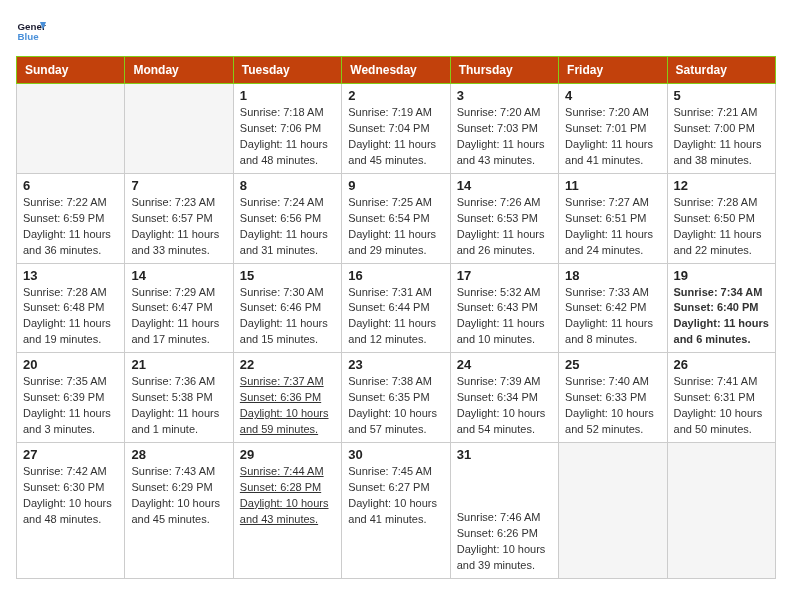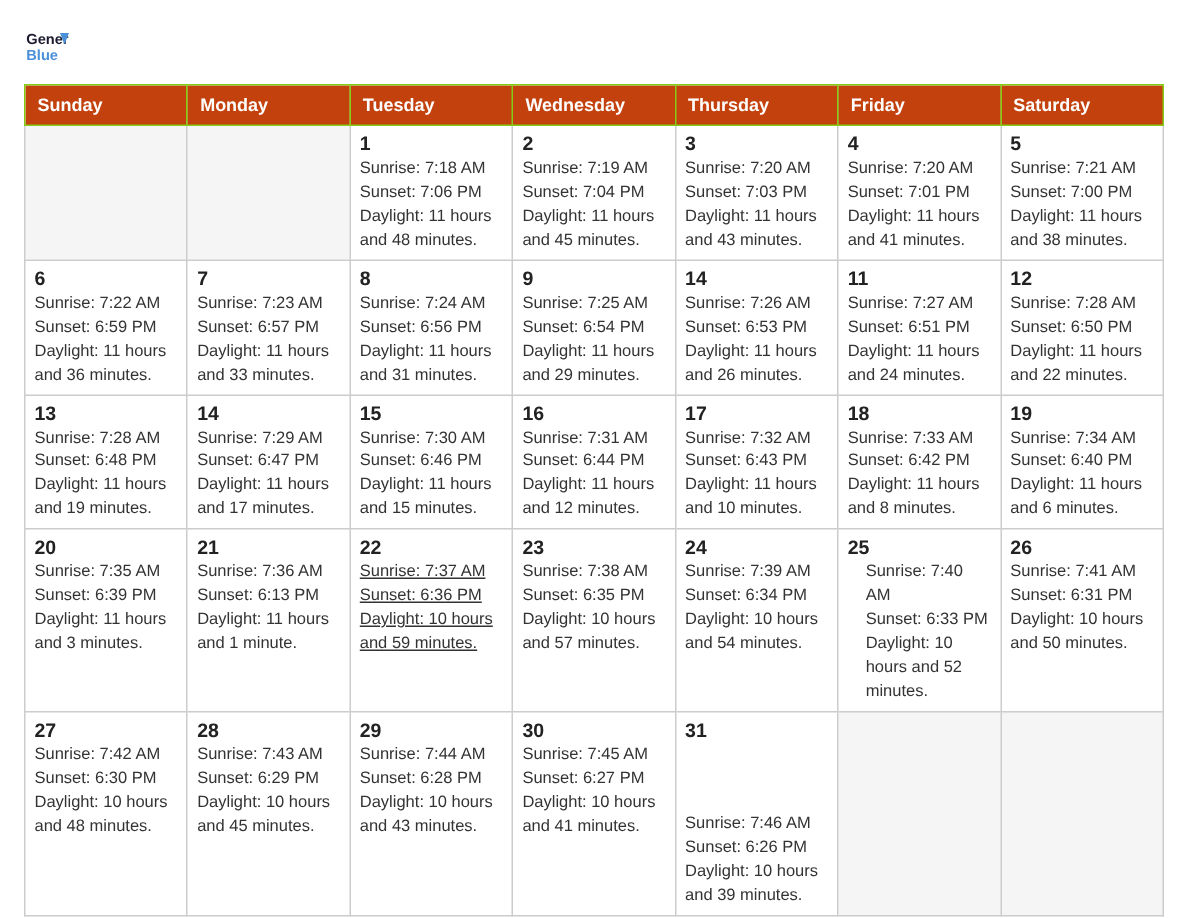--- a/index.html
+++ b/index.html
@@ -202,48 +202,48 @@
 Daylight: 11 hours and 15 minutes.</div>
         </td>
         <td>
           <div class="day-number">16</div>
           <div class="day-info" style="white-space: pre-line;">Sunrise: 7:31 AM
 Sunset: 6:44 PM
 Daylight: 11 hours and 12 minutes.</div>
         </td>
         <td>
           <div class="day-number">17</div>
-          <div class="day-info" style="white-space: pre-line;">Sunrise: 7:32 AM
+          <div class="day-info" style="white-space: pre-line;">Sunrise: 5:32 AM
 Sunset: 6:43 PM
 Daylight: 11 hours and 10 minutes.</div>
         </td>
         <td>
           <div class="day-number">18</div>
           <div class="day-info" style="white-space: pre-line;">Sunrise: 7:33 AM
 Sunset: 6:42 PM
 Daylight: 11 hours and 8 minutes.</div>
         </td>
         <td>
           <div class="day-number">19</div>
-          <div class="day-info" style="white-space: pre-line;">Sunrise: 7:34 AM
+          <div class="day-info" style="white-space: pre-line; font-weight: bold;">Sunrise: 7:34 AM
 Sunset: 6:40 PM
 Daylight: 11 hours and 6 minutes.</div>
         </td>
       </tr>
       <tr>
         <td>
           <div class="day-number">20</div>
           <div class="day-info" style="white-space: pre-line;">Sunrise: 7:35 AM
 Sunset: 6:39 PM
 Daylight: 11 hours and 3 minutes.</div>
         </td>
         <td>
           <div class="day-number">21</div>
           <div class="day-info" style="white-space: pre-line;">Sunrise: 7:36 AM
-Sunset: 6:13 PM
+Sunset: 5:38 PM
 Daylight: 11 hours and 1 minute.</div>
         </td>
         <td>
           <div class="day-number">22</div>
           <div class="day-info" style="white-space: pre-line; text-decoration: underline;">Sunrise: 7:37 AM
 Sunset: 6:36 PM
 Daylight: 10 hours and 59 minutes.</div>
         </td>
         <td>
           <div class="day-number">23</div>
@@ -252,21 +252,21 @@
 Daylight: 10 hours and 57 minutes.</div>
         </td>
         <td>
           <div class="day-number">24</div>
           <div class="day-info" style="white-space: pre-line;">Sunrise: 7:39 AM
 Sunset: 6:34 PM
 Daylight: 10 hours and 54 minutes.</div>
         </td>
         <td>
           <div class="day-number">25</div>
-          <div class="day-info" style="white-space: pre-line; margin-left: 12px;">Sunrise: 7:40 AM
+          <div class="day-info" style="white-space: pre-line;">Sunrise: 7:40 AM
 Sunset: 6:33 PM
 Daylight: 10 hours and 52 minutes.</div>
         </td>
         <td>
           <div class="day-number">26</div>
           <div class="day-info" style="white-space: pre-line;">Sunrise: 7:41 AM
 Sunset: 6:31 PM
 Daylight: 10 hours and 50 minutes.</div>
         </td>
       </tr>
@@ -278,21 +278,21 @@
 Daylight: 10 hours and 48 minutes.</div>
         </td>
         <td>
           <div class="day-number">28</div>
           <div class="day-info" style="white-space: pre-line;">Sunrise: 7:43 AM
 Sunset: 6:29 PM
 Daylight: 10 hours and 45 minutes.</div>
         </td>
         <td>
           <div class="day-number">29</div>
-          <div class="day-info" style="white-space: pre-line;">Sunrise: 7:44 AM
+          <div class="day-info" style="white-space: pre-line; text-decoration: underline;">Sunrise: 7:44 AM
 Sunset: 6:28 PM
 Daylight: 10 hours and 43 minutes.</div>
         </td>
         <td>
           <div class="day-number">30</div>
           <div class="day-info" style="white-space: pre-line;">Sunrise: 7:45 AM
 Sunset: 6:27 PM
 Daylight: 10 hours and 41 minutes.</div>
         </td>
         <td>

